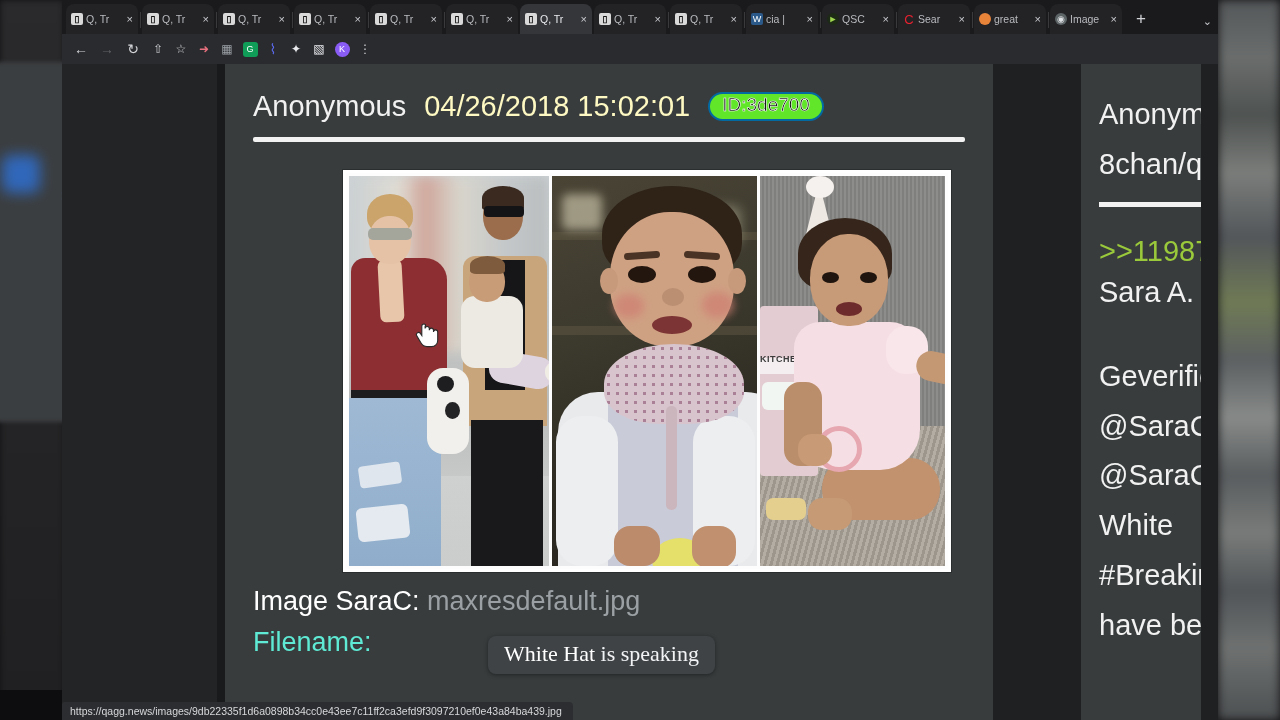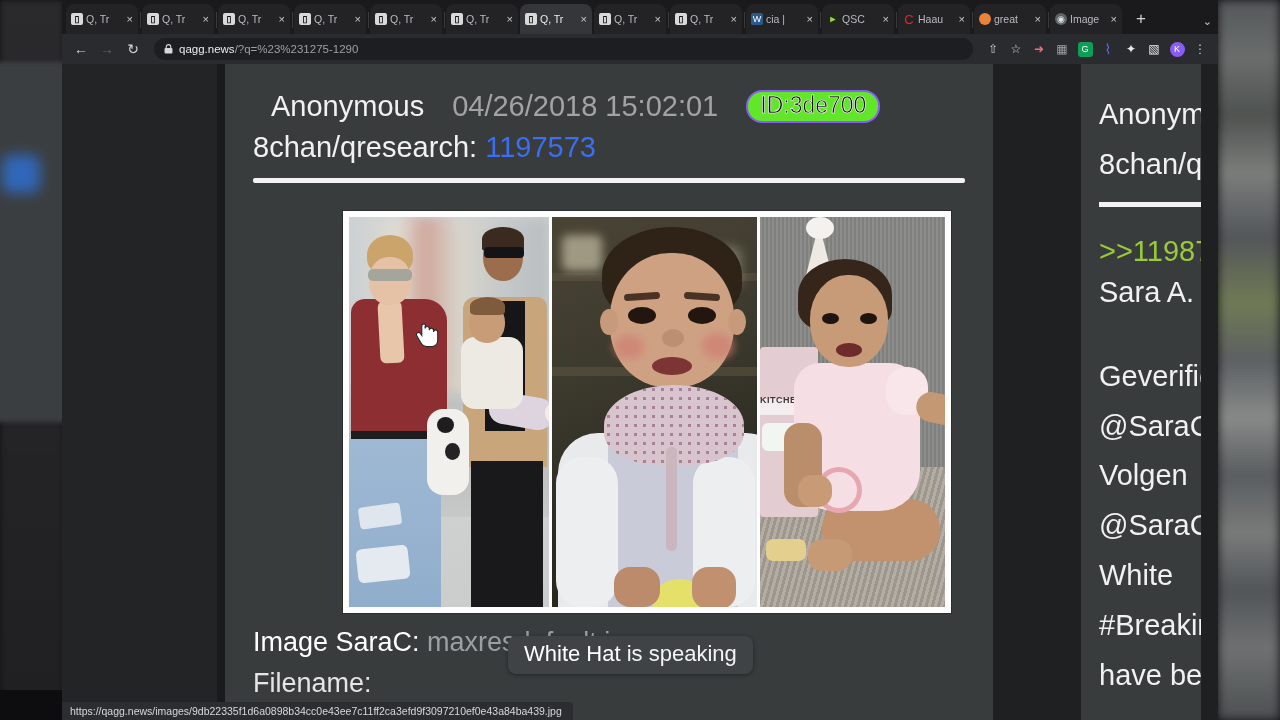--- a/index.html
+++ b/index.html
@@ -115,27 +115,27 @@
   
   .page { position:relative; height:656px; background:#1f2021; overflow:hidden; }
   .pagebg-left { position:absolute; left:0; top:0; width:155px; height:656px; background:#232425; }
   .pagebg-gutter { position:absolute; left:155px; top:0; width:8px; height:656px; background:#191a1b; }
 
   
   .card {
     position:absolute; left:163px; top:0; width:768px; min-height:656px;
     background:#383c3d; padding:26px 28px 0 28px;
   }
-  .post-head { display:flex; align-items:center; gap:28px;margin-left:18px; }
+  .post-head { display:flex; align-items:center; gap:18px; }
   .anon { color:#f1f1f1; font-size:29px; }
-  .datetime { color:#a3a3a3; font-size:29px; }
+  .datetime { color:#fef9c3; font-size:29px; }
   .idbadge {
-    background:#62e62a; color:#101010; font-size:23px;
+    background:#62e62a; color:#101010; font-size:19px;
     padding:0 12px 3px 12px; border-radius:16px;
-    border:2px solid #8b5cf6; line-height:1.15;
+    border:2px solid #0369a1; line-height:1.15;
     -webkit-text-stroke:0.6px #fff;
   }
   .board { margin-top:8px; font-size:29px; color:#f1f1f1; }
   .board a { color:#3b6ef0; text-decoration:none; }
   .hr { margin:14px 0 0 0; height:5px; background:#f2f2f2; border-radius:2px; }
 
   
   .collage {
     margin:28px 0 0 90px; width:608px; height:402px;
     background:#fdfdfd; border:3px solid #fff; padding:3px;
@@ -297,37 +297,37 @@
   .p3 .ring { position:absolute; left:56px; top:250px; width:46px; height:46px;
     border:5px solid #e7a7b0; border-radius:50%; }
   .p3 .leg { position:absolute; left:62px; top:282px; width:118px; height:62px;
     background:#c1926d; border-radius:30px; }
   .p3 .foot { position:absolute; left:48px; top:322px; width:44px; height:32px;
     background:#c69a74; border-radius:14px; }
 
   
   .caption { margin-top:14px; font-size:27px; color:#ffffff; }
   .caption .val { color:#9aa0a3; }
-  .caption2 { margin-top:10px; font-size:27px; color:#e5e5e5; }
+  .caption2 { margin-top:10px; font-size:27px; color:#5eead4; }
 
   
   .rcard {
     position:absolute; left:1019px; top:0; width:120px; height:656px;
     background:#383c3d; padding:26px 0 0 18px; overflow:hidden;
   }
   .rcard .l { color:#f1f1f1; font-size:29px; white-space:nowrap; line-height:1.72; }
   .rcard .hr2 { margin:12px 0 28px 0; width:120px; height:5px; background:#f2f2f2; }
   .rcard .ref { color:#9ac93b; font-size:29px; white-space:nowrap; }
   .rcard .gap { height:34px; }
 
   
   .tooltip {
-    position:absolute; left:508px; top:636px; padding:5px 16px 7px 16px;
+    position:absolute; left:488px; top:636px; padding:5px 16px 7px 16px;
     background:#3f4346; color:#f2f3f4; font-size:22px;
-    border-radius:8px; white-space:nowrap; box-shadow:0 1px 4px rgba(0,0,0,.4);
+    border-radius:8px; white-space:nowrap; box-shadow:0 1px 4px rgba(0,0,0,.4);font-family:Liberation Serif, serif;
   }
   .tooltip .b { color:#ffffff; }
 
   
   .statusbar {
     position:absolute; left:62px; top:702px; max-width:520px;
     background:#2c2d30; color:#d6d8da; font-size:10.5px;
     padding:3px 11px 4px 8px; border-radius:2px 4px 0 0;
     white-space:nowrap; overflow:hidden;
   }
@@ -411,21 +411,21 @@
       </div>
       <div class="tab-sep"></div>
       <div class="tab">
         <span class="fav" style="background:#1c2a16;color:#9fd64f;border-radius:50%">►</span>
         <span class="tlabel">QSC</span>
         <span class="tclose">×</span>
       </div>
       <div class="tab-sep"></div>
       <div class="tab">
         <span class="fav" style="background:transparent;color:#e8212f;font-size:13px">C</span>
-        <span class="tlabel">Haau</span>
+        <span class="tlabel">Sear</span>
         <span class="tclose">×</span>
       </div>
       <div class="tab-sep"></div>
       <div class="tab">
         <span class="fav" style="background:#e8833a;border-radius:50%"></span>
         <span class="tlabel">great</span>
         <span class="tclose">×</span>
       </div>
       <div class="tab-sep"></div>
       <div class="tab">
@@ -434,29 +434,20 @@
         <span class="tclose">×</span>
       </div>
       <div class="newtab">+</div>
       <div class="tabstrip-right">⌄</div>
     </div>
 
     <div class="toolbar">
       <div class="navbtn">←</div>
       <div class="navbtn disabled">→</div>
       <div class="navbtn">↻</div>
-      <div class="omnibox">
-        <svg class="lock" viewBox="0 0 10 11">
-          <rect x="0.6" y="4.4" width="8.8" height="6.2" rx="1.2" fill="#d6d8da"></rect>
-          <path d="M2.5 4.4V3.1a2.5 2.5 0 0 1 5 0v1.3" stroke="#d6d8da" stroke-width="1.2" fill="none"></path>
-        </svg>
-        <span class="url">
-          <span class="host">qagg.news</span><span class="path">/?q=%23%231275-1290</span>
-        </span>
-      </div>
       <div class="tb-icons">
         <div class="tbi">⇧</div>
         <div class="tbi">☆</div>
         <div class="tbi" style="color:#e8717f">➜</div>
         <div class="tbi" style="color:#9aa0a6">▦</div>
         <div class="tbi">
             <span class="ext" style="background:#0f9d58">G</span>
           </div>
         <div class="tbi" style="color:#5b6bf0;font-size:14px">⌇</div>
         <div class="tbi" style="color:#e8eaed">✦</div>
@@ -470,24 +461,20 @@
 
     <div class="page">
       <div class="pagebg-left"></div>
       <div class="pagebg-gutter"></div>
 
       <div class="card">
         <div class="post-head">
           <span class="anon">Anonymous</span>
           <span class="datetime">04/26/2018 15:02:01</span>
           <span class="idbadge">ID:3de700</span>
-        </div>
-        <div class="board">
-          <span>8chan/qresearch:</span>
-          <a href="#">1197573</a>
         </div>
         <div class="hr"></div>
 
         <div class="collage">
           <div class="ph p1">
             <div class="bg"></div>
             <div class="blurcity"></div>
             <div class="sidewalk"></div>
             <div class="woman-top"></div>
             <div class="woman-neck"></div>
@@ -579,21 +566,20 @@
 
       <div class="rcard">
         <div class="l">Anonymo</div>
         <div class="l">8chan/qr</div>
         <div class="hr2"></div>
         <div class="ref">&gt;&gt;119870</div>
         <div class="l">Sara A. C</div>
         <div class="gap"></div>
         <div class="l">Geverifie</div>
         <div class="l"> @SaraC</div>
-        <div class="l">Volgen</div>
         <div class="l">@SaraCa</div>
         <div class="l"> White</div>
         <div class="l">#Breaking</div>
         <div class="l">have bee</div>
       </div>
     </div>
   </div>
 
   <div class="tooltip">
     <span class="b">White Hat</span><span> is speaking</span>

